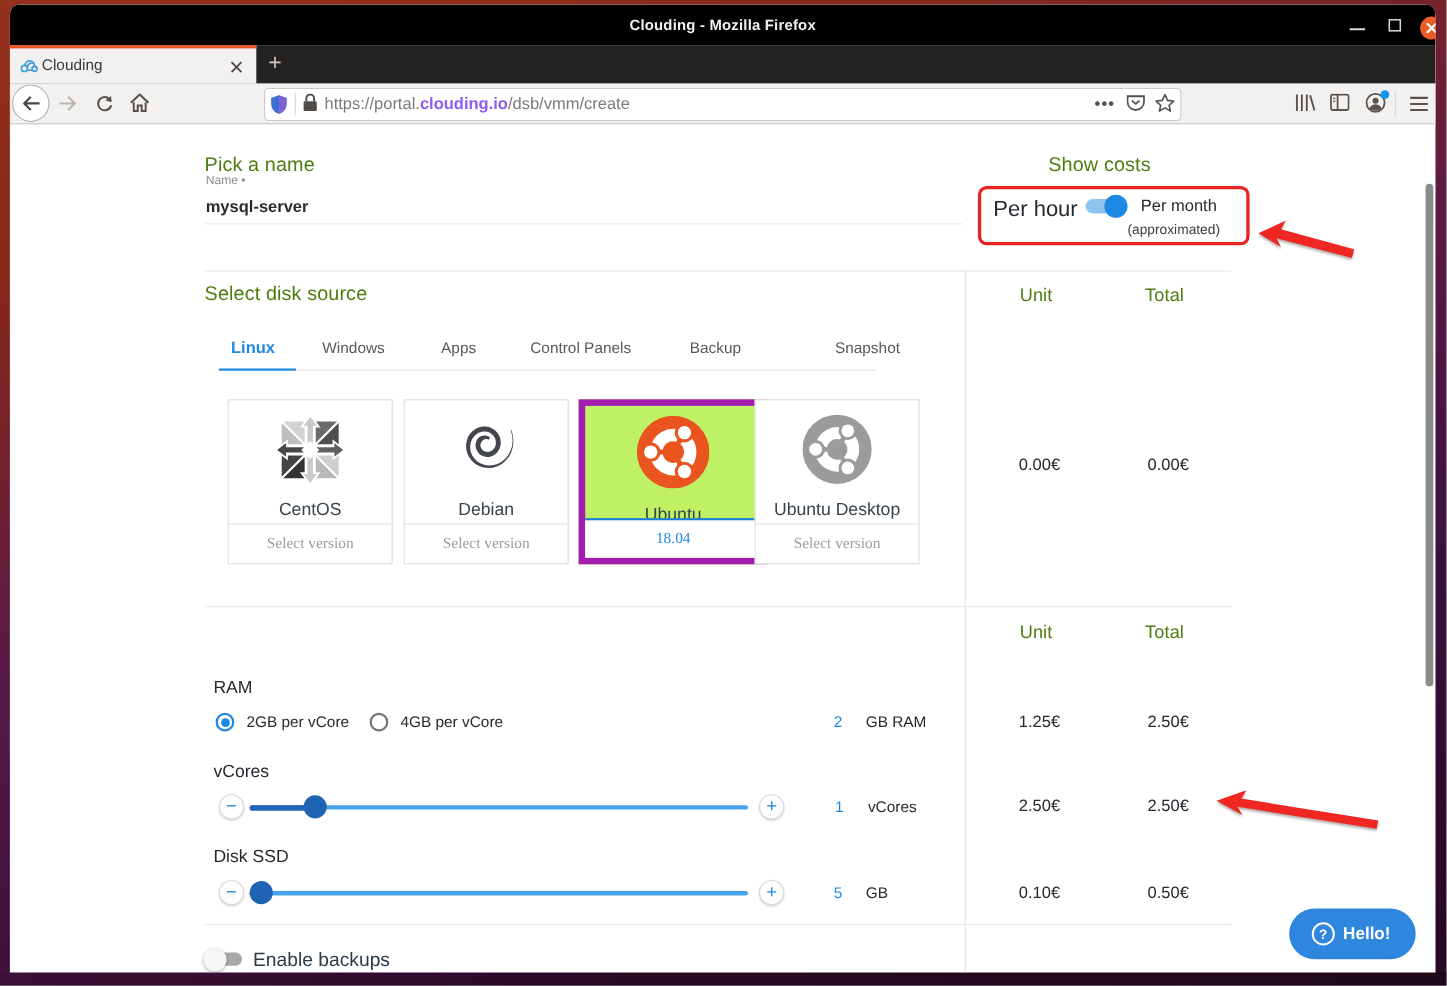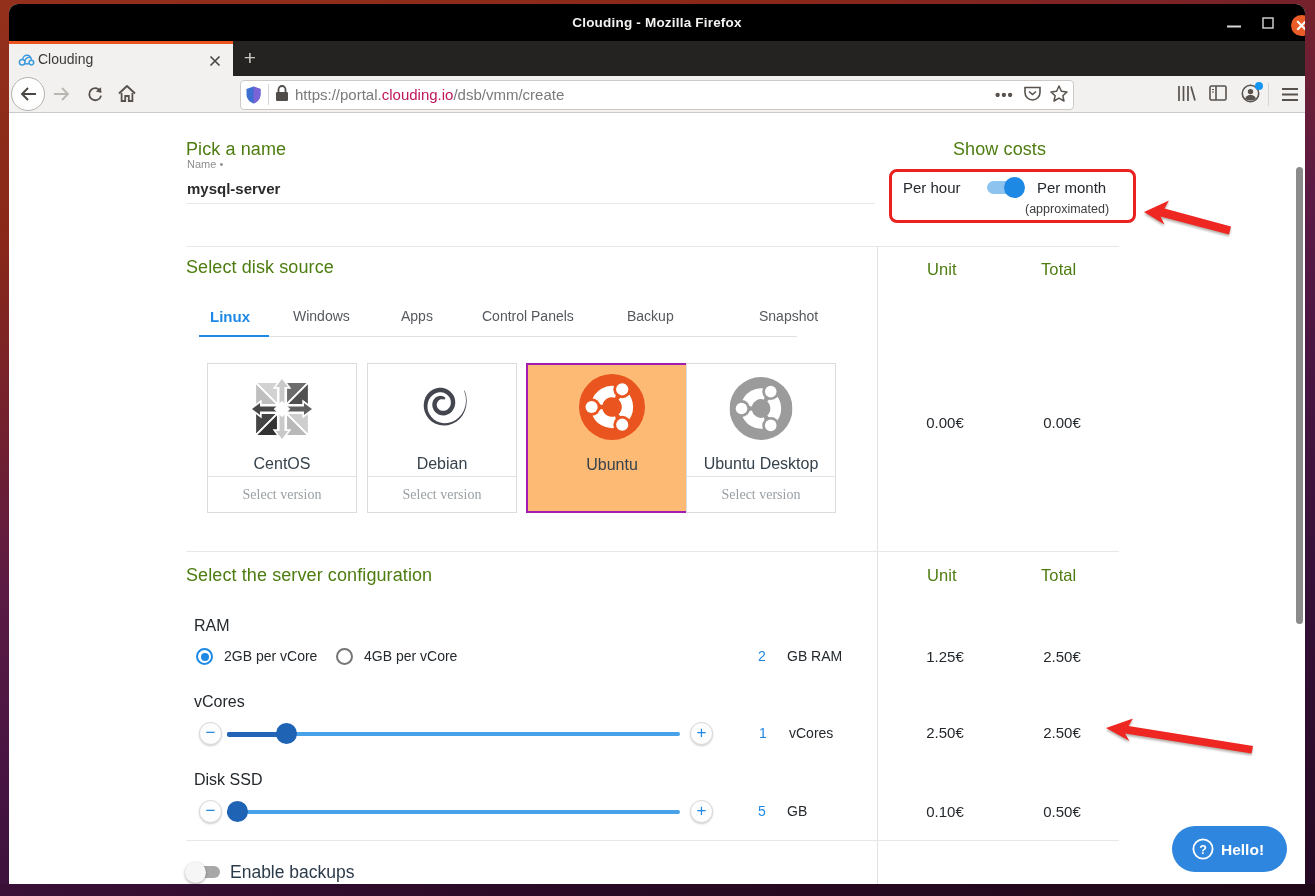--- a/index.html
+++ b/index.html
@@ -18,21 +18,21 @@
 
 .titlebar { position:absolute; left:9px; top:4px; width:1296px; height:37px; background:#000000; }
 .titlebar .title { position:absolute; left:0; right:0; top:11px; text-align:center; color:#f4f2f0; font-size:13.5px; font-weight:bold; letter-spacing:0.2px; }
 .tabbar { position:absolute; left:9px; top:41px; width:1296px; height:35px; background:#252222; }
 .tab { position:absolute; left:0; top:0; width:224px; height:35px; background:#f3f1f0; border-top:3px solid #e95420; }
 .tab .tabtxt { position:absolute; left:29px; top:7px; font-size:14px; color:#3c3a38; }
 .newtab { position:absolute; left:233px; top:45px; width:34px; height:28px; color:#c9c5c1; font-size:21px; font-weight:400; text-align:center; line-height:26px; }
 .toolbar { position:absolute; left:9px; top:76px; width:1296px; height:37px; background:#f3f1f0; border-bottom:1px solid #cccac7; }
 .urlbar { position:absolute; left:240px; top:80px; width:834px; height:30px; background:#fff; border:1px solid #ccc9c6; border-radius:4px; }
 .urltext { position:absolute; left:295px; top:86px; font-size:15px; color:#7a7a7a; }
-.urltext b { color:#be185d; font-weight:normal; }
+.urltext b { color:#8b5cf6; font-weight:bold; }
 .itool { color:#59544f; }
 
 .h1 { position:absolute; font-size:18px; font-weight:normal; color:#4d7c0f; letter-spacing:0.1px; }
 .lbl { position:absolute; font-size:14px; color:#24292e; }
 .blue { color:#1e88e5; }
 .price { position:absolute; font-size:15px; color:#24292e; width:60px; text-align:center; }
 .hline { position:absolute; height:1px; background:#e9e8e8; }
 .vline { position:absolute; width:1px; background:#e4e3e3; }
 .card { position:absolute; top:363px; width:150px; height:150px; border:1px solid #dcdcdc; background:#fff; }
 .cardname { position:absolute; left:0; width:100%; top:91px; text-align:center; font-size:16px; color:#36424c; }
@@ -143,21 +143,21 @@
 
   <div class="abs" style="left:1296px;top:167px;width:7px;height:457px;border-radius:3.5px;background:#8b8b8b"></div>
 
   <div class="h1" style="left:186px;top:139px">Pick a name</div>
   <div class="abs" style="left:187px;top:158px;font-size:11px;color:#8e8e8e">Name •</div>
   <div class="abs" style="left:187px;top:180px;font-size:15px;font-weight:bold;color:#2b2b2b">mysql-server</div>
   <div class="hline" style="left:186px;top:203px;width:689px"></div>
   <div class="h1" style="left:953px;top:139px">Show costs</div>
 
   <div class="abs" style="left:889px;top:169px;width:247px;height:54px;border:3px solid #ea2121;border-radius:8px"></div>
-  <div class="abs" style="left:903px;top:179px;font-size:15px;color:#24292e">Per hour</div>
+  <div class="abs" style="left:903px;top:179px;font-size:20px;color:#24292e">Per hour</div>
   <div class="abs" style="left:987px;top:181px;width:36px;height:13px;border-radius:7px;background:#8cc3ef"></div>
   <div class="abs" style="left:1004px;top:177px;width:21px;height:21px;border-radius:50%;background:#1e88e5"></div>
   <div class="abs" style="left:1037px;top:179px;font-size:15px;color:#24292e">Per month</div>
   <div class="abs" style="left:1025px;top:202px;font-size:12.5px;color:#3d3d3d">(approximated)</div>
 
   <svg class="abs" style="left:1138px;top:198px;filter:drop-shadow(0 2px 1px rgba(90,80,70,0.45))" width="100" height="42" viewBox="0 0 100 42">
     <path d="M6 14 L31 2.5 L26.5 10.5 L93 28.5 L91 36.5 L22.5 18.5 L26.5 26.5 Z" fill="#ee2722"></path>
   </svg>
   <div class="hline" style="left:186px;top:246px;width:933px"></div>
   <div class="vline" style="left:877px;top:246px;height:638px"></div>
@@ -197,40 +197,41 @@
     <div class="cardname">CentOS</div>
     <div class="cardfoot">Select version</div>
   </div>
   <div class="card" style="left:367px">
     <svg class="cardlogo" style="top:8px" width="60" height="70" viewBox="4 -2 58 66" preserveAspectRatio="none">
       <path d="M35.1 24.1L34.3 23.8L33.4 23.6L32.5 23.6L31.6 23.8L30.8 24.2L30.0 24.7L29.4 25.4L28.8 26.1L28.4 26.9L28.0 27.8L27.9 28.8L28.0 29.9L28.3 30.9L28.9 31.9L29.6 32.8L30.6 33.6L31.7 34.2L32.9 34.5L34.3 34.6L35.6 34.5L37.0 34.0L38.3 33.3L39.4 32.2L40.4 31.0L41.1 29.5L41.5 27.9L41.5 26.1L41.3 24.4L40.6 22.6L39.6 21.0L38.2 19.6L36.6 18.4L34.7 17.6L32.5 17.2L30.3 17.2L28.1 17.6L25.9 18.5L23.9 19.9L22.1 21.6L20.6 23.8L19.5 26.2L19.0 29.0L19.0 31.9L19.5 34.8L20.8 37.6L22.6 40.3L24.9 42.6L27.8 44.4L31.1 45.7L34.7 46.3L38.5 46.1L42.3 45.2L45.9 43.5L49.2 41.0L52.0 37.8L54.2 34.0L55.7 29.7L56.2 25.1L55.8 20.3L54.4 15.6L54.9 15.4L56.4 20.2L56.9 25.1L56.5 29.9L55.2 34.4L53.1 38.5L50.2 42.0L46.8 44.9L42.9 46.9L38.8 48.1L34.7 48.4L30.6 48.0L26.8 46.7L23.3 44.8L20.4 42.2L18.1 39.2L16.4 35.8L15.5 32.3L15.3 28.7L15.9 25.2L17.0 21.9L18.8 19.0L21.1 16.6L23.9 14.7L26.8 13.5L29.9 12.9L33.0 12.9L36.0 13.5L38.7 14.7L41.0 16.3L43.0 18.4L44.5 20.7L45.4 23.3L45.8 25.9L45.7 28.5L45.1 31.0L44.0 33.2L42.6 35.2L40.8 36.8L38.8 37.9L36.6 38.7L34.4 38.9L32.2 38.8L30.1 38.2L28.2 37.2L26.6 35.9L25.3 34.3L24.4 32.6L23.8 30.7L23.6 28.8L23.8 26.9L24.4 25.2L25.3 23.6L26.5 22.3L27.9 21.4L29.5 20.8L31.1 20.5L32.6 20.6L34.0 20.9L35.3 21.5L36.4 22.4Z" fill="#43454f"></path>
     </svg>
     <div class="cardname">Debian</div>
     <div class="cardfoot">Select version</div>
   </div>
-  <div class="card" style="left:526px;width:172px;border:2px solid #a21caf;background:#fdba74">
+  <div class="card" style="left:526px;width:172px;border:6px solid #a21caf;background:#bef264">
     <svg class="cardlogo" style="top:9px" width="66" height="66" viewBox="-32 -32 64 64">
       <circle cx="0" cy="0" r="32" fill="#e9541f"></circle>
       <g stroke="#fff" stroke-width="11" fill="none">
         <path d="M10.03 -11.15 A15 15 0 0 1 10.03 11.15"></path>
         <path d="M4.63 14.27 A15 15 0 0 1 -14.67 3.11"></path>
         <path d="M-14.67 -3.11 A15 15 0 0 1 4.63 -14.27"></path>
       </g>
       <g fill="#e9541f">
         <circle cx="9.9" cy="-17.15" r="8.6"></circle>
             <circle cx="-19.8" cy="0" r="8.6"></circle>
             <circle cx="9.9" cy="17.15" r="8.6"></circle>
       </g>
       <g fill="#fff">
         <circle cx="9.9" cy="-17.15" r="5.9"></circle>
             <circle cx="-19.8" cy="0" r="5.9"></circle>
             <circle cx="9.9" cy="17.15" r="5.9"></circle>
       </g>
     </svg>
     <div class="cardname blue">Ubuntu</div>
+    <div class="cardfoot" style="background:#fff;border-top:2px solid #1d7fd1;color:#1e88e5">18.04</div>
   </div>
   <div class="card" style="left:686px">
     <svg class="cardlogo" style="top:13px" width="63" height="63" viewBox="-32 -32 64 64">
       <circle cx="0" cy="0" r="32" fill="#9b9b9b"></circle>
       <g stroke="#fff" stroke-width="11" fill="none">
         <path d="M10.03 -11.15 A15 15 0 0 1 10.03 11.15"></path>
         <path d="M4.63 14.27 A15 15 0 0 1 -14.67 3.11"></path>
         <path d="M-14.67 -3.11 A15 15 0 0 1 4.63 -14.27"></path>
       </g>
       <g fill="#9b9b9b">
@@ -244,21 +245,20 @@
             <circle cx="9.9" cy="17.15" r="5.9"></circle>
       </g>
     </svg>
     <div class="cardname">Ubuntu Desktop</div>
     <div class="cardfoot">Select version</div>
   </div>
   <div class="price" style="left:915px;top:414px">0.00€</div>
   <div class="price" style="left:1032px;top:414px">0.00€</div>
   <div class="hline" style="left:186px;top:551px;width:933px"></div>
 
-  <div class="h1" style="left:186px;top:565px;font-size:18px">Select the server configuration</div>
   <div class="h1" style="left:927px;top:566px;font-size:16.5px">Unit</div>
   <div class="h1" style="left:1041px;top:566px;font-size:16.5px">Total</div>
   <div class="lbl" style="left:194px;top:617px;font-size:16px">RAM</div>
   <div class="radio sel" style="left:196px;top:648px"></div>
   <div class="lbl" style="left:224px;top:648px">2GB per vCore</div>
   <div class="radio" style="left:336px;top:648px"></div>
   <div class="lbl" style="left:364px;top:648px">4GB per vCore</div>
   <div class="lbl blue" style="left:758px;top:648px">2</div>
   <div class="lbl" style="left:787px;top:648px">GB RAM</div>
   <div class="price" style="left:915px;top:648px">1.25€</div>

